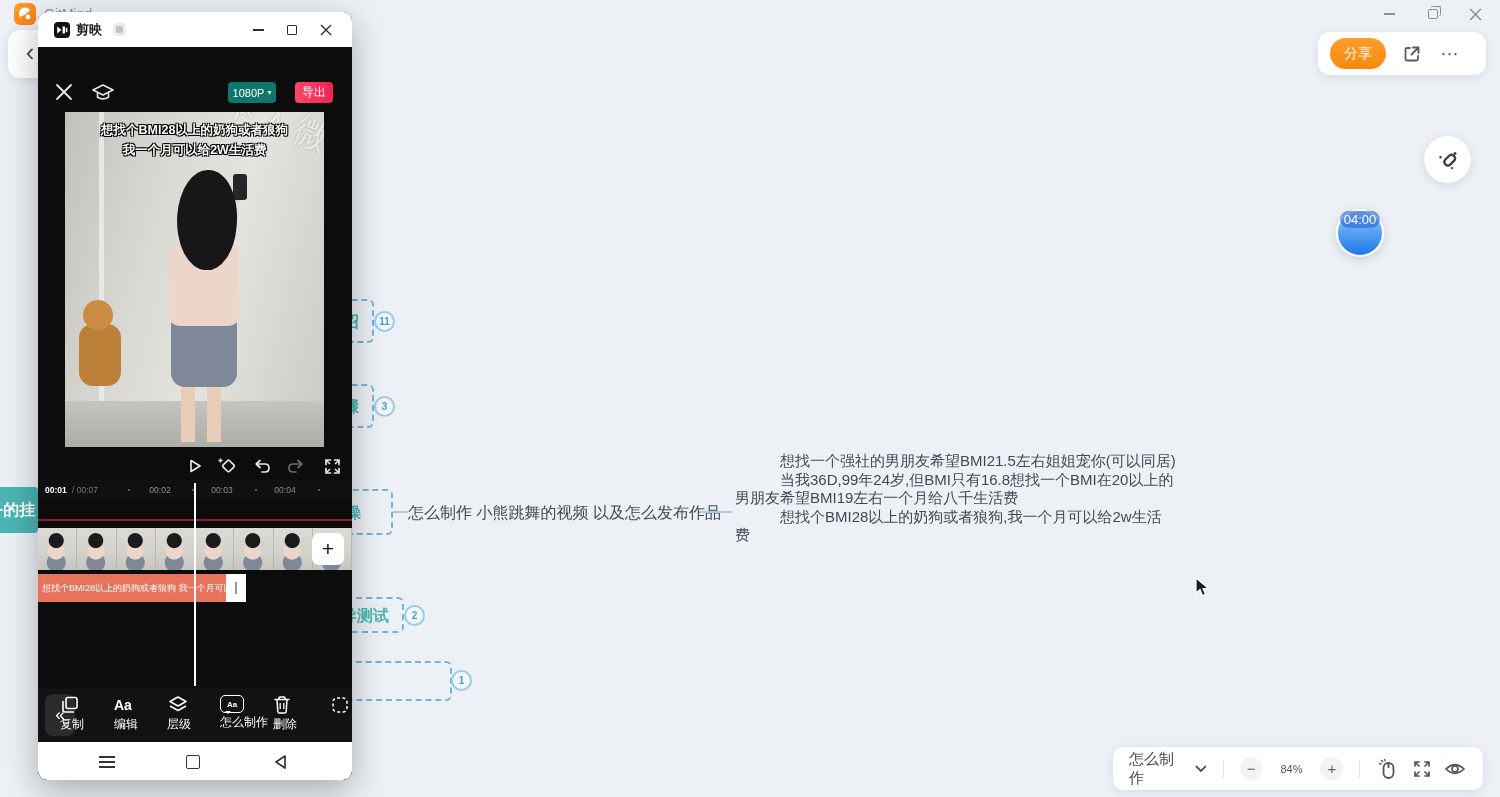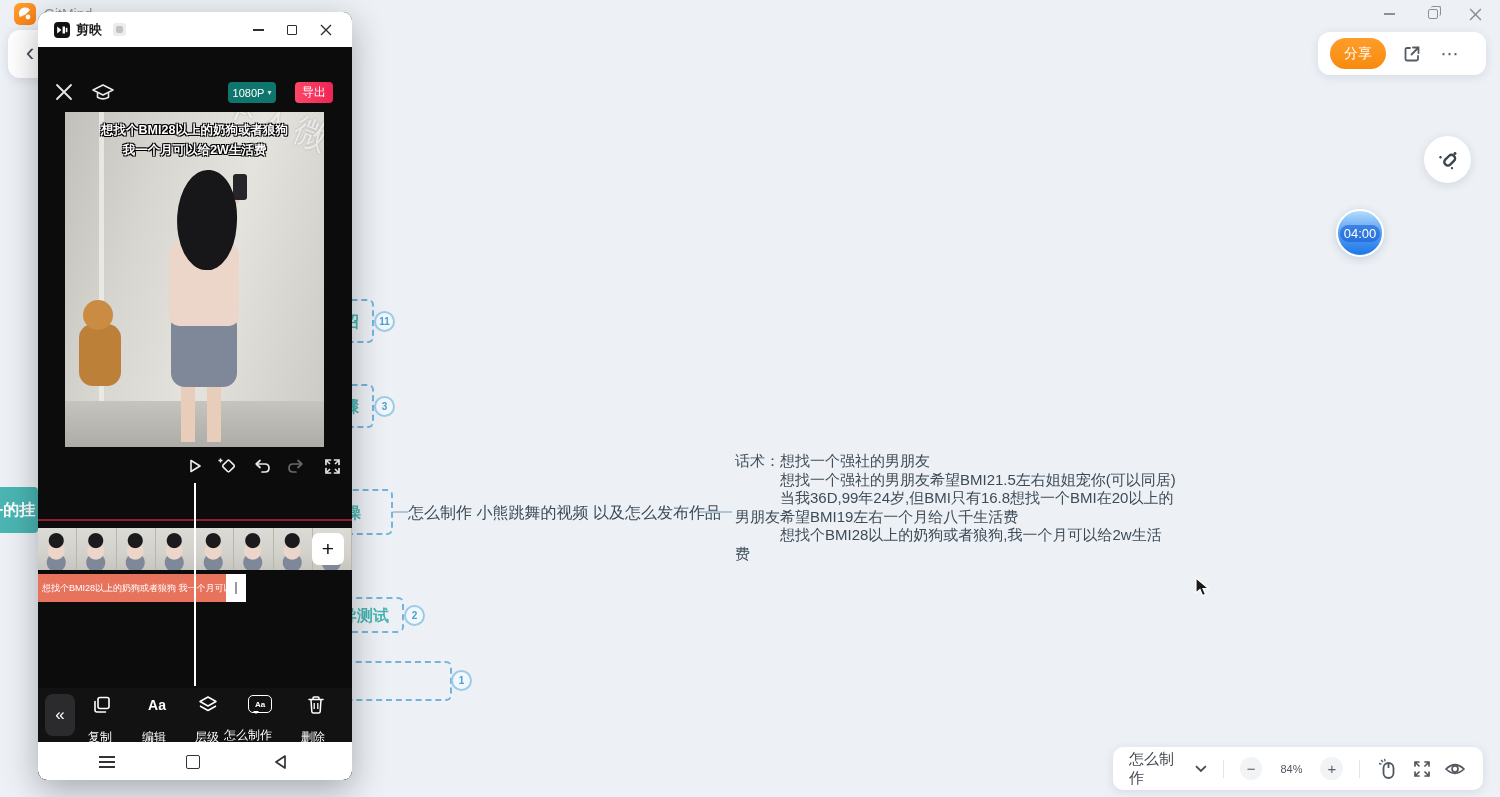--- a/index.html
+++ b/index.html
@@ -25,21 +25,21 @@
     box-shadow:0 2px 10px rgba(40,60,90,.12); display:flex; align-items:center; padding:0 12px; gap:14px; z-index:60; }
   .share-btn { width:56px; height:31px; border:none; border-radius:16px; background:linear-gradient(180deg,#ff9d2b,#f78a0e);
     color:#fff; font-size:14px; font-family:inherit; cursor:pointer; }
   .more-dots { font-size:18px; color:#5c636b; letter-spacing:1px; }
 
   .wand-btn { left:1424px; top:136px; width:47px; height:47px; border-radius:50%; background:#fff;
     box-shadow:0 2px 10px rgba(40,60,90,.15); display:flex; align-items:center; justify-content:center; z-index:60; }
   .timer { left:1336px; top:209px; width:48px; height:48px; border-radius:50%;
     background:linear-gradient(180deg,#b5dcfd 0%,#5aa4f5 45%,#1e77e8 100%);
     border:2px solid #fff; box-shadow:0 2px 10px rgba(40,60,90,.2);
-    display:flex; align-items:center; justify-content:center; z-index:60; }
+    display:flex; align-items:flex-start; justify-content:center; z-index:60; }
   .timer span { color:#fff; font-size:13px; background:rgba(22,90,205,.55); border-radius:9px; padding:1px 4px; }
 
   .footer-card { left:1113px; top:747px; width:370px; height:43px; background:#fff; border-radius:10px;
     box-shadow:0 2px 10px rgba(40,60,90,.12); display:flex; align-items:center; padding:0 16px; gap:10px; z-index:60; }
   .view-mode { font-size:15px; color:#444b52; display:flex; align-items:center; gap:7px; cursor:pointer; }
   .vdiv { width:1px; height:18px; background:#e2e6ea; margin:0 6px; }
   .zoom-circle { width:23px; height:23px; border-radius:50%; background:#f1f3f5; color:#585f66;
     font-size:15px; display:flex; align-items:center; justify-content:center; cursor:pointer; }
   .zoom-val { font-size:11px; color:#50575e; min-width:38px; text-align:center; }
   .ft-icon { width:24px; height:24px; display:flex; align-items:center; justify-content:center; cursor:pointer; }
@@ -127,21 +127,21 @@
   .track-handle { position:absolute; left:188px; top:562px; width:20px; height:28px; background:#fff; cursor:ew-resize;
     display:flex; align-items:center; justify-content:center; }
   .track-handle div { width:2px; height:12px; background:#9a9a9a; }
 
   .playhead { position:absolute; left:156px; top:471px; width:2px; height:203px; background:#fff; z-index:5; }
 
   
   .cc-toolbar { position:absolute; left:0; top:676px; width:100%; height:54px; background:#121212; }
   .collapse-btn { position:absolute; left:7px; top:6px; width:30px; height:42px; background:#2b2b2e; border-radius:8px;
     color:#fff; font-size:17px; display:flex; align-items:center; justify-content:center; cursor:pointer; }
-  .tool { position:absolute; top:7px; width:52px; display:flex; flex-direction:column; align-items:flex-end; gap:14px; cursor:pointer; }
+  .tool { position:absolute; top:7px; width:52px; display:flex; flex-direction:column; align-items:flex-start; gap:1px; cursor:pointer; }
   .tool .t-label { color:#fff; font-size:12px; white-space:nowrap; }
   .aa-glyph { color:#fff; font-size:14px; font-weight:bold; height:20px; display:flex; align-items:center; }
   .tts-bubble { position:relative; width:24px; height:18px; border:1.5px solid #fff; border-radius:5px;
     display:flex; align-items:center; justify-content:center; }
   .tts-bubble:after { content:""; position:absolute; left:4px; bottom:-5px; border:3px solid transparent; border-top-color:#fff; }
   .tts-bubble span { color:#fff; font-size:8px; font-weight:bold; }
 
   .android-nav { position:absolute; left:0; top:730px; width:100%; height:38px; background:#fff; border-radius:0 0 9px 9px; }
   .an-item { position:absolute; top:8px; width:24px; height:24px; display:flex; align-items:center; justify-content:center; cursor:pointer; }
   .hamburger { display:flex; flex-direction:column; gap:3.5px; }
@@ -247,21 +247,20 @@
   <div class="abs mm teal-partial" style="left:343px;top:397px;">骤</div>
   <div class="abs mm badge" style="left:374px;top:396px;">3</div>
 
   <div class="abs mm dashed-box" style="left:337px;top:489px;width:56px;height:46px;"></div>
   <div class="abs mm teal-partial" style="left:345px;top:503px;">操</div>
   <div class="abs mm mm-line" style="left:393px;top:511px;width:15px;"></div>
   <div class="abs mm center-node">怎么制作 小熊跳舞的视频 以及怎么发布作品</div>
   <div class="abs mm mm-line" style="left:700px;top:511px;width:32px;"></div>
 
   <div class="abs mm script-node">
-    <div>话术：想找一个强社的男朋友</div>
     <div>　　　想找一个强社的男朋友希望BMI21.5左右姐姐宠你(可以同居)</div>
     <div>　　　当我36D,99年24岁,但BMI只有16.8想找一个BMI在20以上的</div>
     <div>男朋友希望BMI19左右一个月给八千生活费</div>
     <div>　　　想找个BMI28以上的奶狗或者狼狗,我一个月可以给2w生活</div>
     <div>费</div>
   </div>
 
   <div class="abs mm dashed-box" style="left:330px;top:597px;width:74px;height:36px;"></div>
   <div class="abs mm teal-partial" style="left:341px;top:606px;">导测试</div>
   <div class="abs mm badge" style="left:404px;top:605px;">2</div>
@@ -356,20 +355,31 @@
           </svg>
       </div>
       <div class="pc-icon" style="left:283px;">
         <svg width="17" height="17" viewBox="0 0 17 17">
             <path d="M6.5 2 H2 V6.5 M10.5 2 H15 V6.5 M6.5 15 H2 V10.5 M10.5 15 H15 V10.5" fill="none" stroke="#e8e8e8" stroke-width="1.7" stroke-linecap="round"></path>
             <path d="M2.5 2.5 L6 6 M14.5 2.5 L11 6 M2.5 14.5 L6 11 M14.5 14.5 L11 11" stroke="#e8e8e8" stroke-width="1.5"></path>
           </svg>
       </div>
     </div>
 
+    <div class="ruler">
+      <span class="cur">00:01</span>
+      <span class="tot">/ 00:07</span>
+      <div class="tick-dot" style="left:90px;"></div>
+      <span class="tick-label" style="left:122px;">00:02</span>
+      <div class="tick-dot" style="left:154px;"></div>
+      <span class="tick-label" style="left:184px;">00:03</span>
+      <div class="tick-dot" style="left:217px;"></div>
+      <span class="tick-label" style="left:247px;">00:04</span>
+      <div class="tick-dot" style="left:280px;"></div>
+    </div>
 
     <div class="red-sep"></div>
 
     <div class="thumbs">
       <div class="thumb"></div>
       <div class="thumb"></div>
       <div class="thumb"></div>
       <div class="thumb"></div>
       <div class="thumb"></div>
       <div class="thumb"></div>

